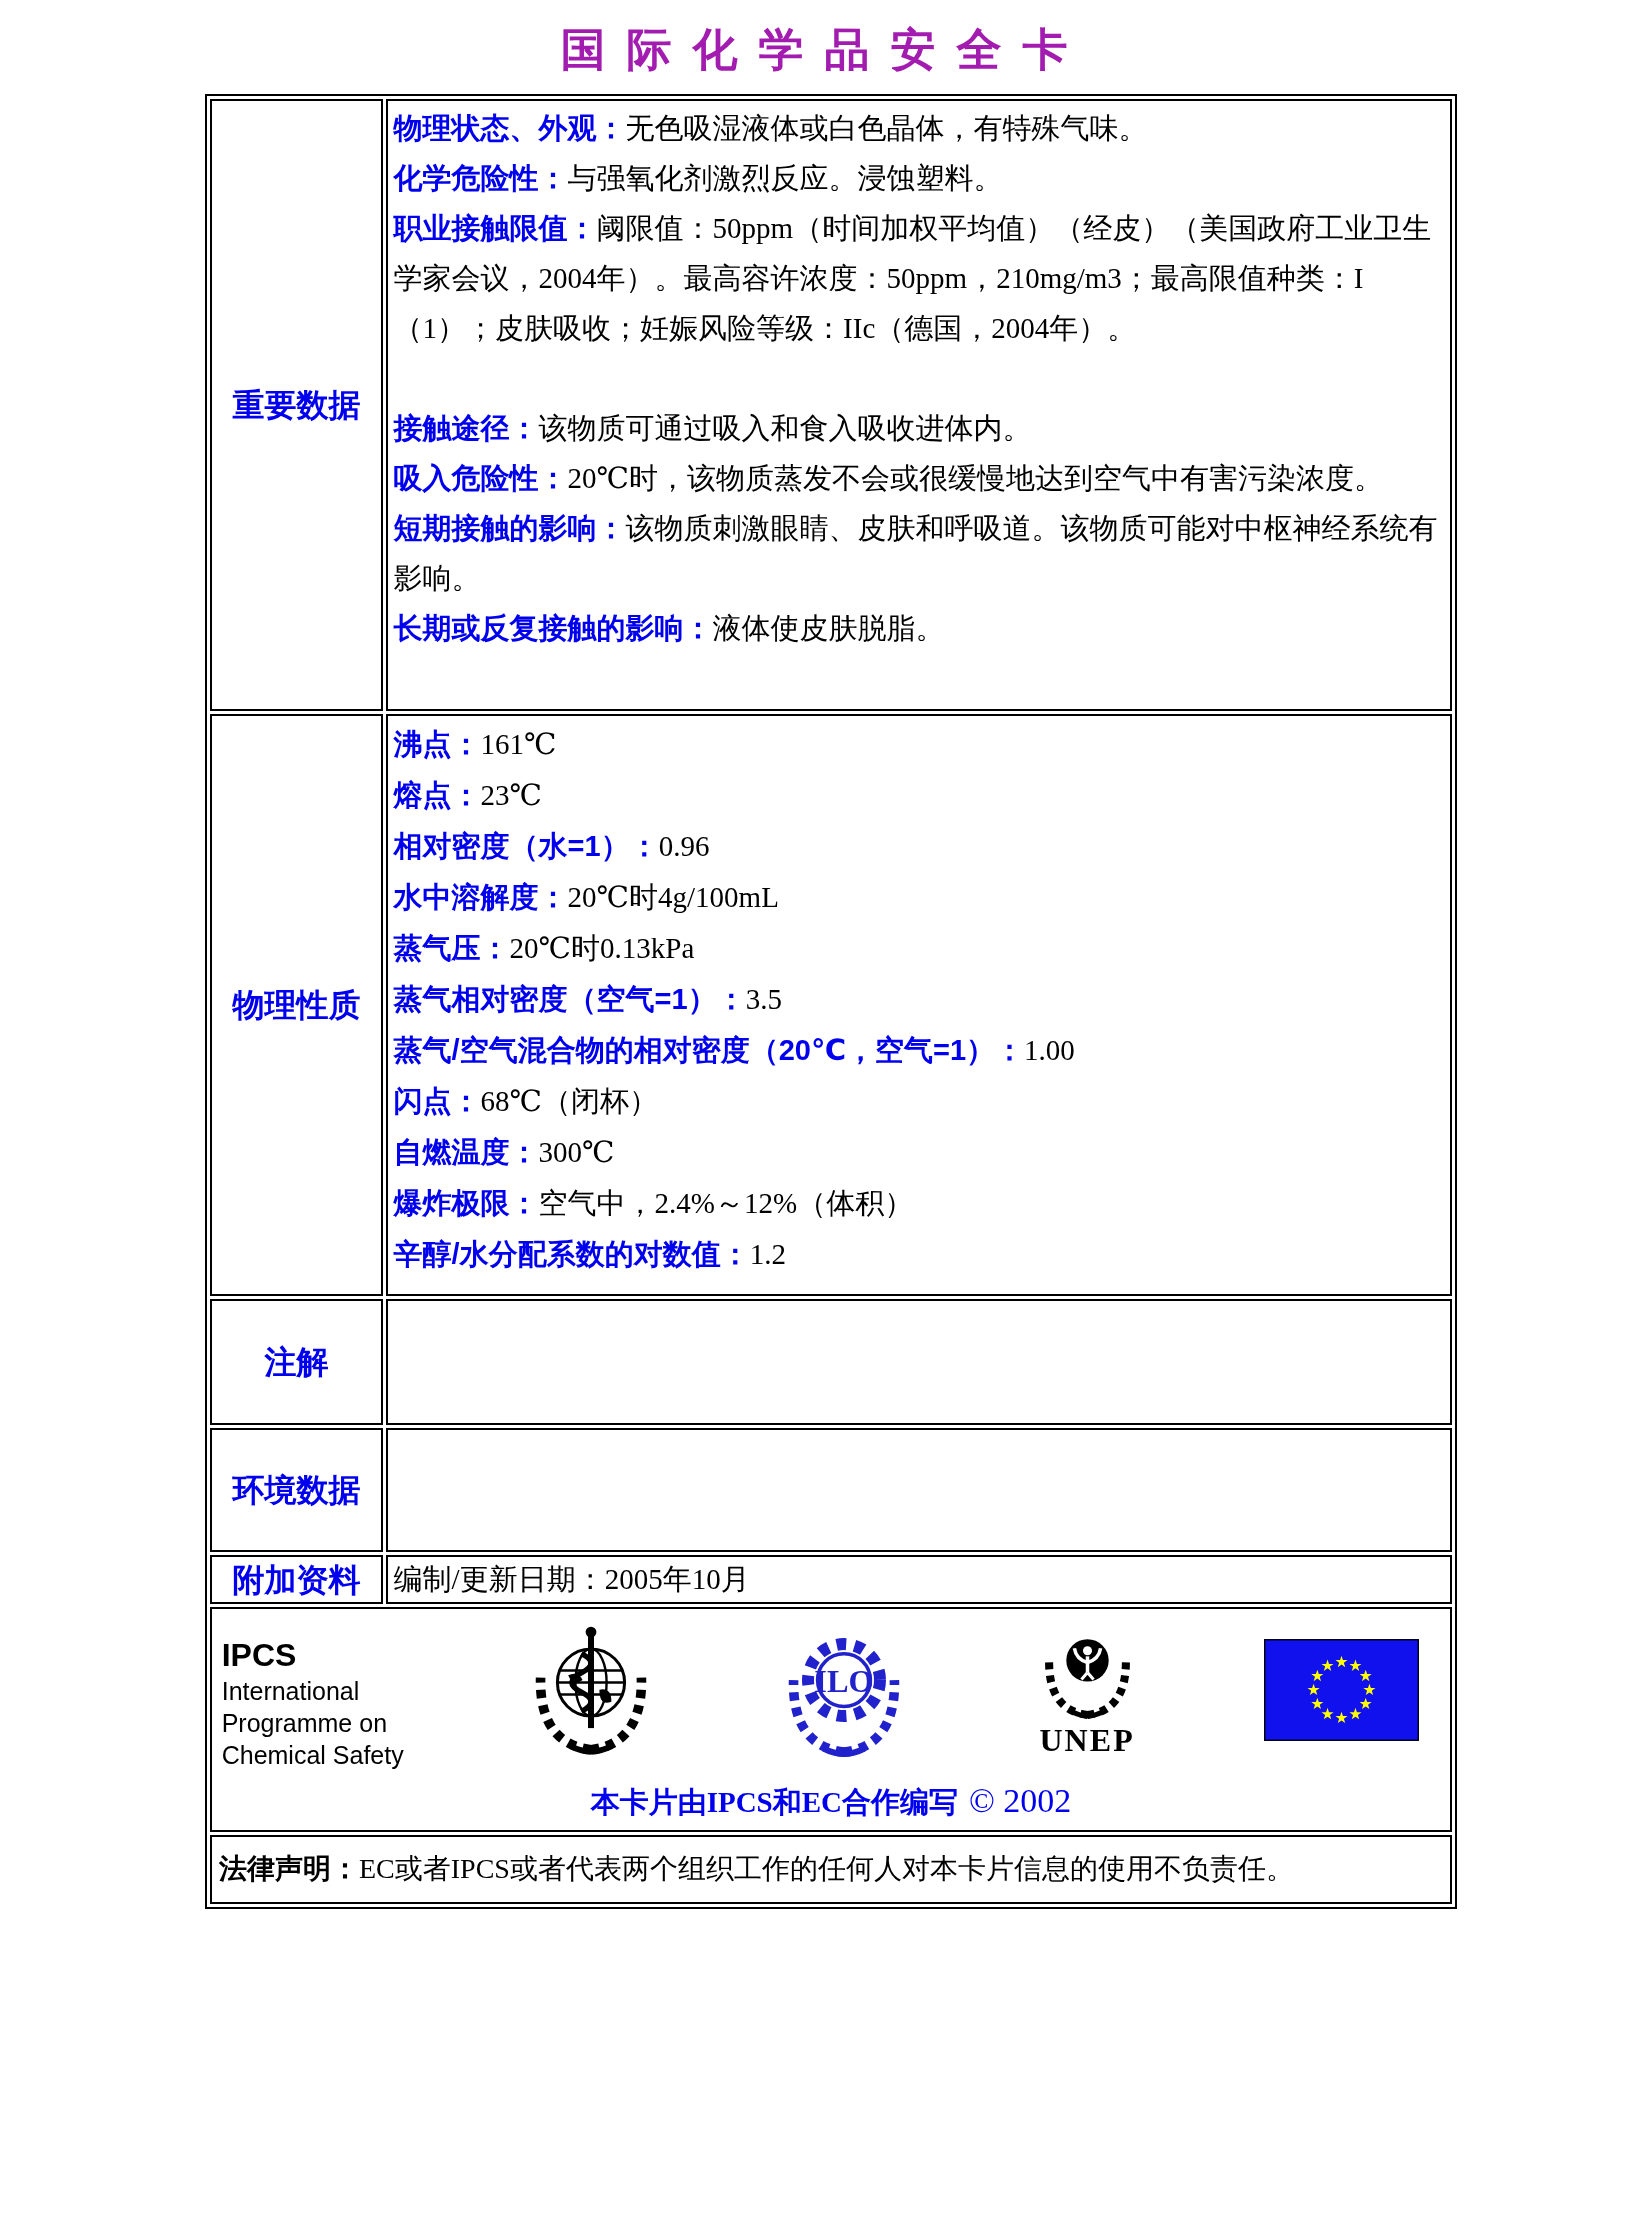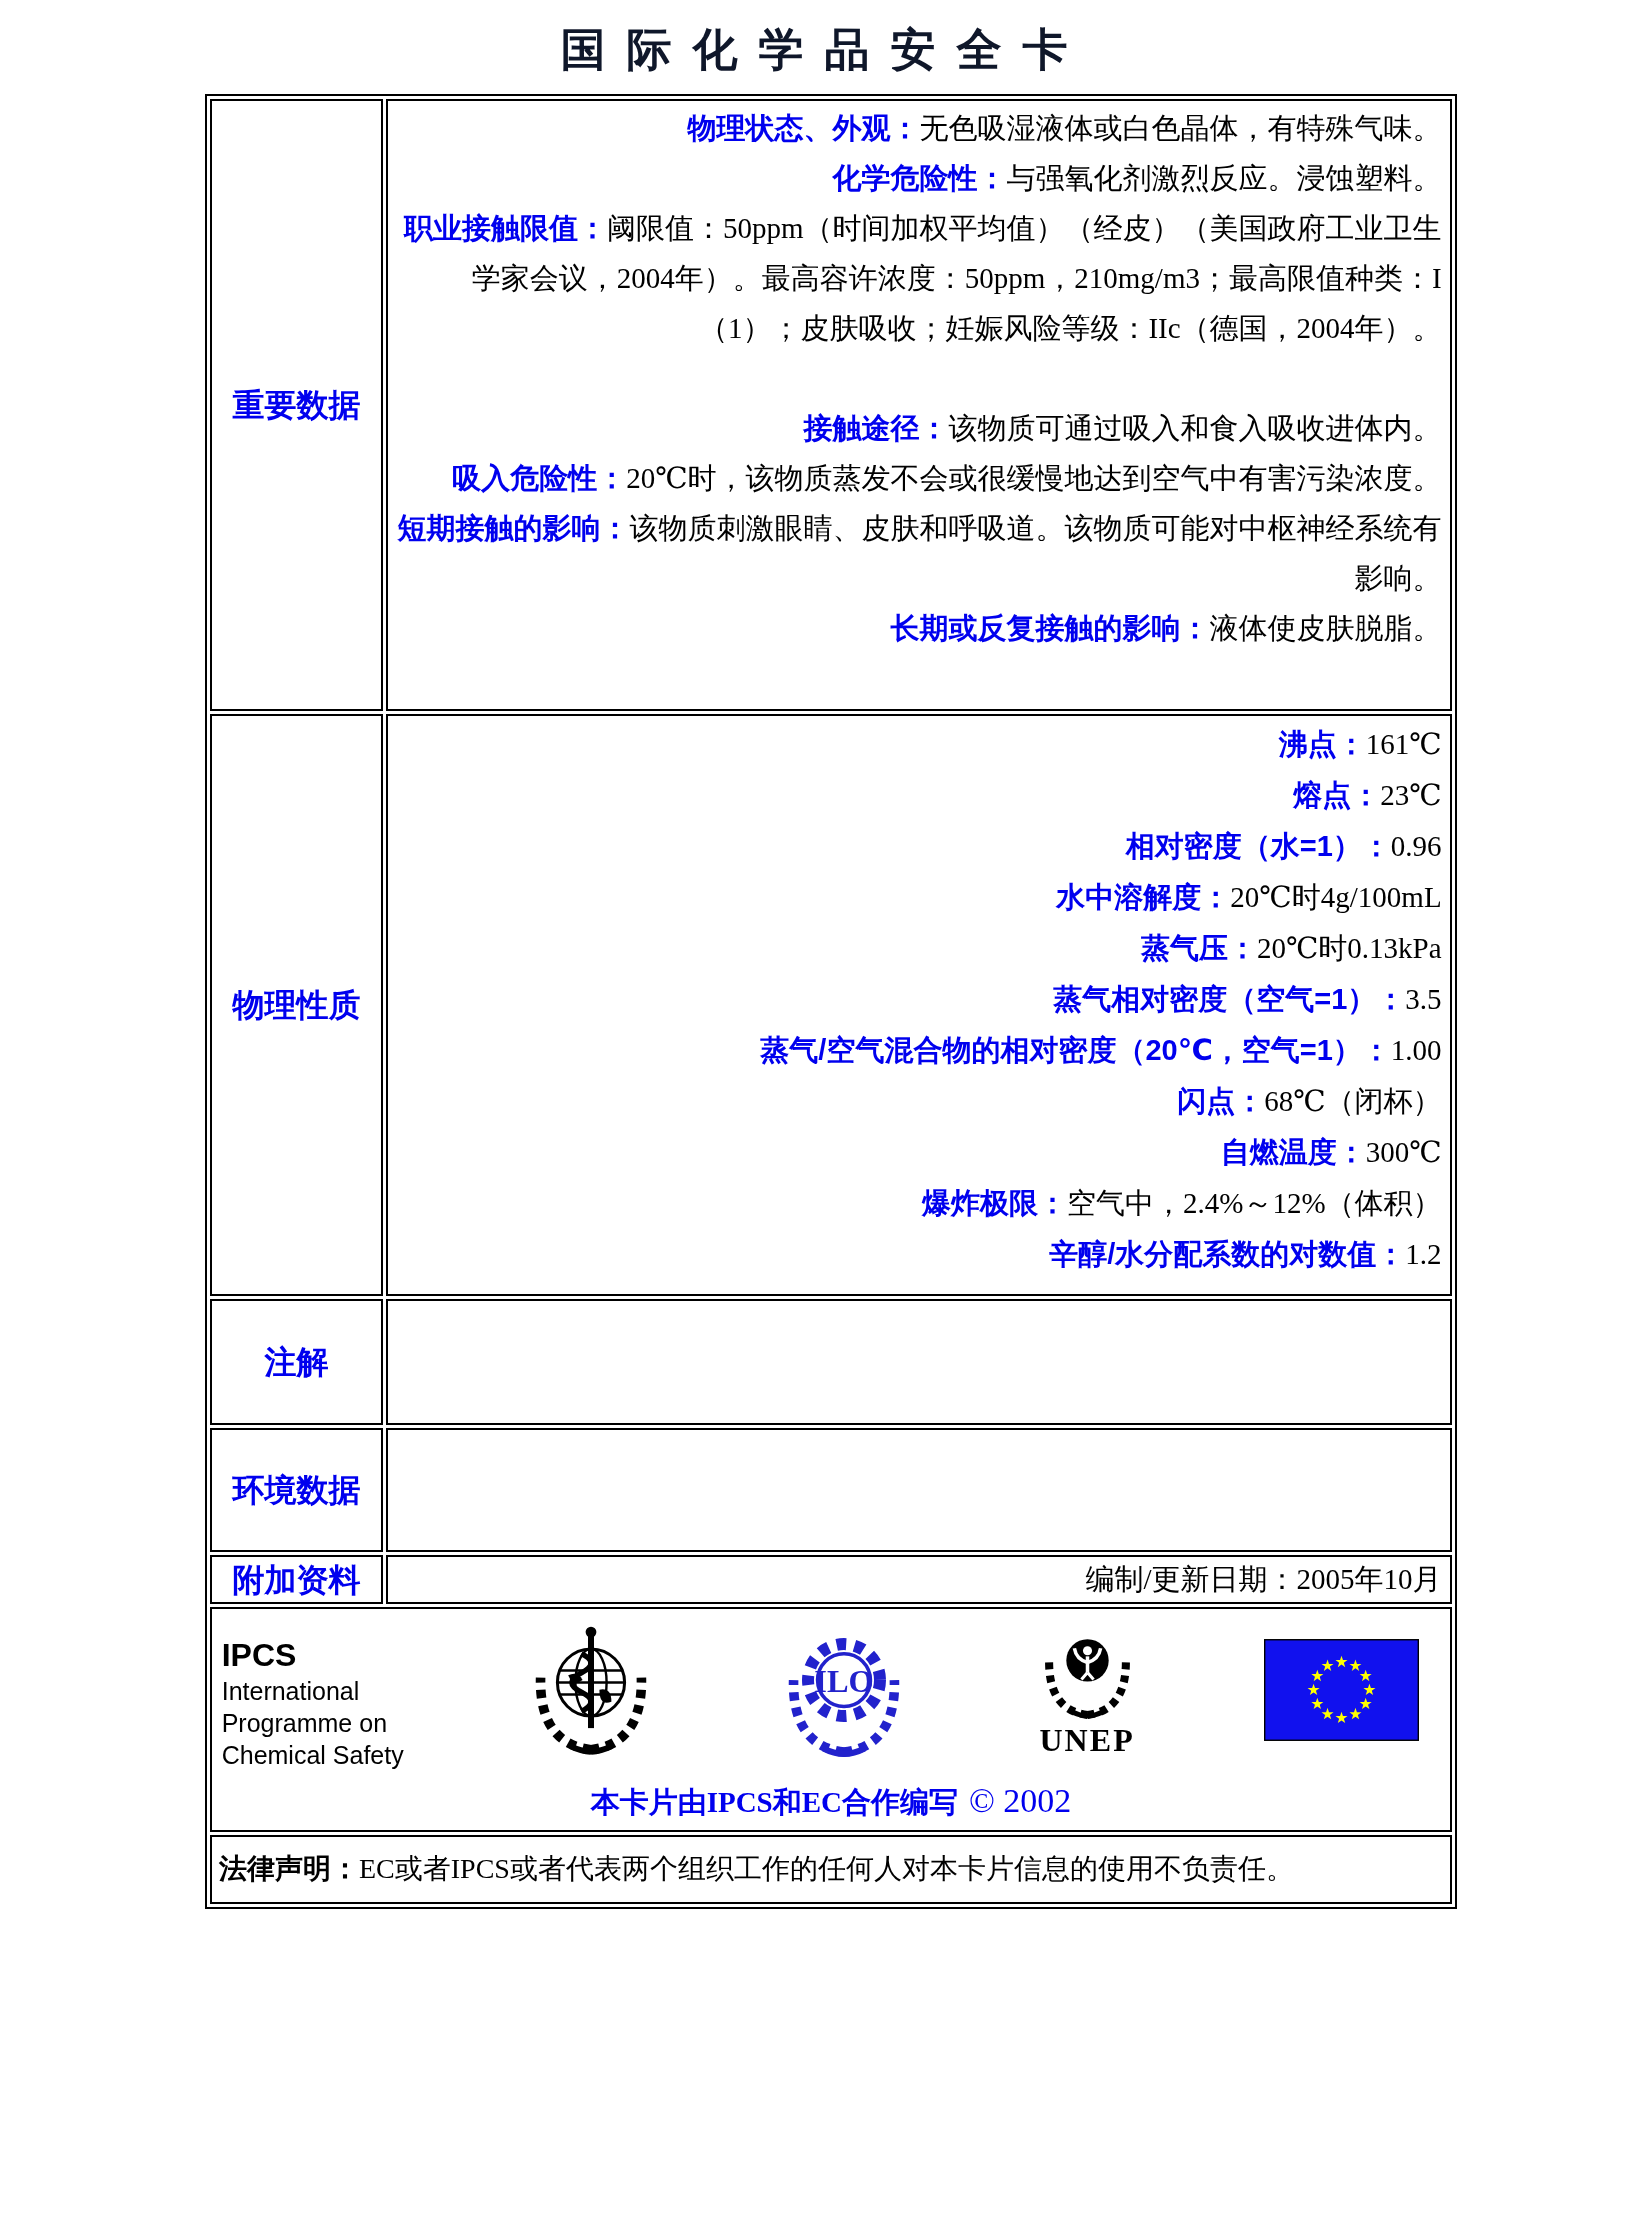--- a/index.html
+++ b/index.html
@@ -2,21 +2,21 @@
 <html style="font-size:11px"><head>
 <meta charset="utf-8">
 <style>
   html,body{margin:0;padding:0;}
   body{
     width:1649px;height:2216px;background:#ffffff;position:relative;
     font-family:"Liberation Serif","DejaVu Serif",serif;
     -webkit-font-smoothing:antialiased;
   }
   .title{
-    margin:19.5px 0 14px 0;text-align:center;color:#0f172a;
+    margin:19.5px 0 14px 0;text-align:center;color:#a21caf;
     font-size:45px;font-weight:bold;letter-spacing:21px;
     font-family:"Liberation Serif","DejaVu Serif",serif;
   }
   table.card{
     border-collapse:separate;border-spacing:3.5px;border:2.8px solid #000;
     margin-left:205px;width:1252px;table-layout:fixed;background:#fff;
   }
   table.card td{border:2.1px solid #000;background:#fff;}
   td.header-cell{height:61px;padding:0 7px;}
   .hdr{display:flex;justify-content:space-between;align-items:center;height:100%;}
@@ -24,21 +24,21 @@
     color:#0000ee;font-family:"Liberation Sans","DejaVu Sans",sans-serif;font-weight:bold;
   }
   .hdr .icsc-label{font-size:32px;}
   .hdr .icsc-number{font-size:32px;color:#000;margin-left:9.7px;}
   .hdr .chem-name{font-size:32px;color:#000;}
   td.label-cell{
     text-align:center;vertical-align:middle;
     color:#0000ee;font-family:"Liberation Sans","DejaVu Sans",sans-serif;
     font-weight:bold;font-size:32px;line-height:40px;
   }
-  td.content-cell{vertical-align:top;padding:2.8px 8.4px 2.8px 5.6px;font-size:29px;color:#000;text-align:right;}
+  td.content-cell{vertical-align:top;padding:2.8px 8.4px 2.8px 5.6px;font-size:29px;color:#000;}
   td.cell-important{height:603px;line-height:50px;}
   td.cell-physical{height:572px;line-height:51px;}
   td.cell-env{height:114px;}
   td.cell-notes{height:117px;}
   td.cell-additional{height:39px;vertical-align:middle;}
   p.line{margin:0;padding:0;}
   p.gap{margin-top:50px;}
   span.lbl{
     color:#0000ee;font-family:"Liberation Sans","DejaVu Sans",sans-serif;font-weight:bold;
   }

